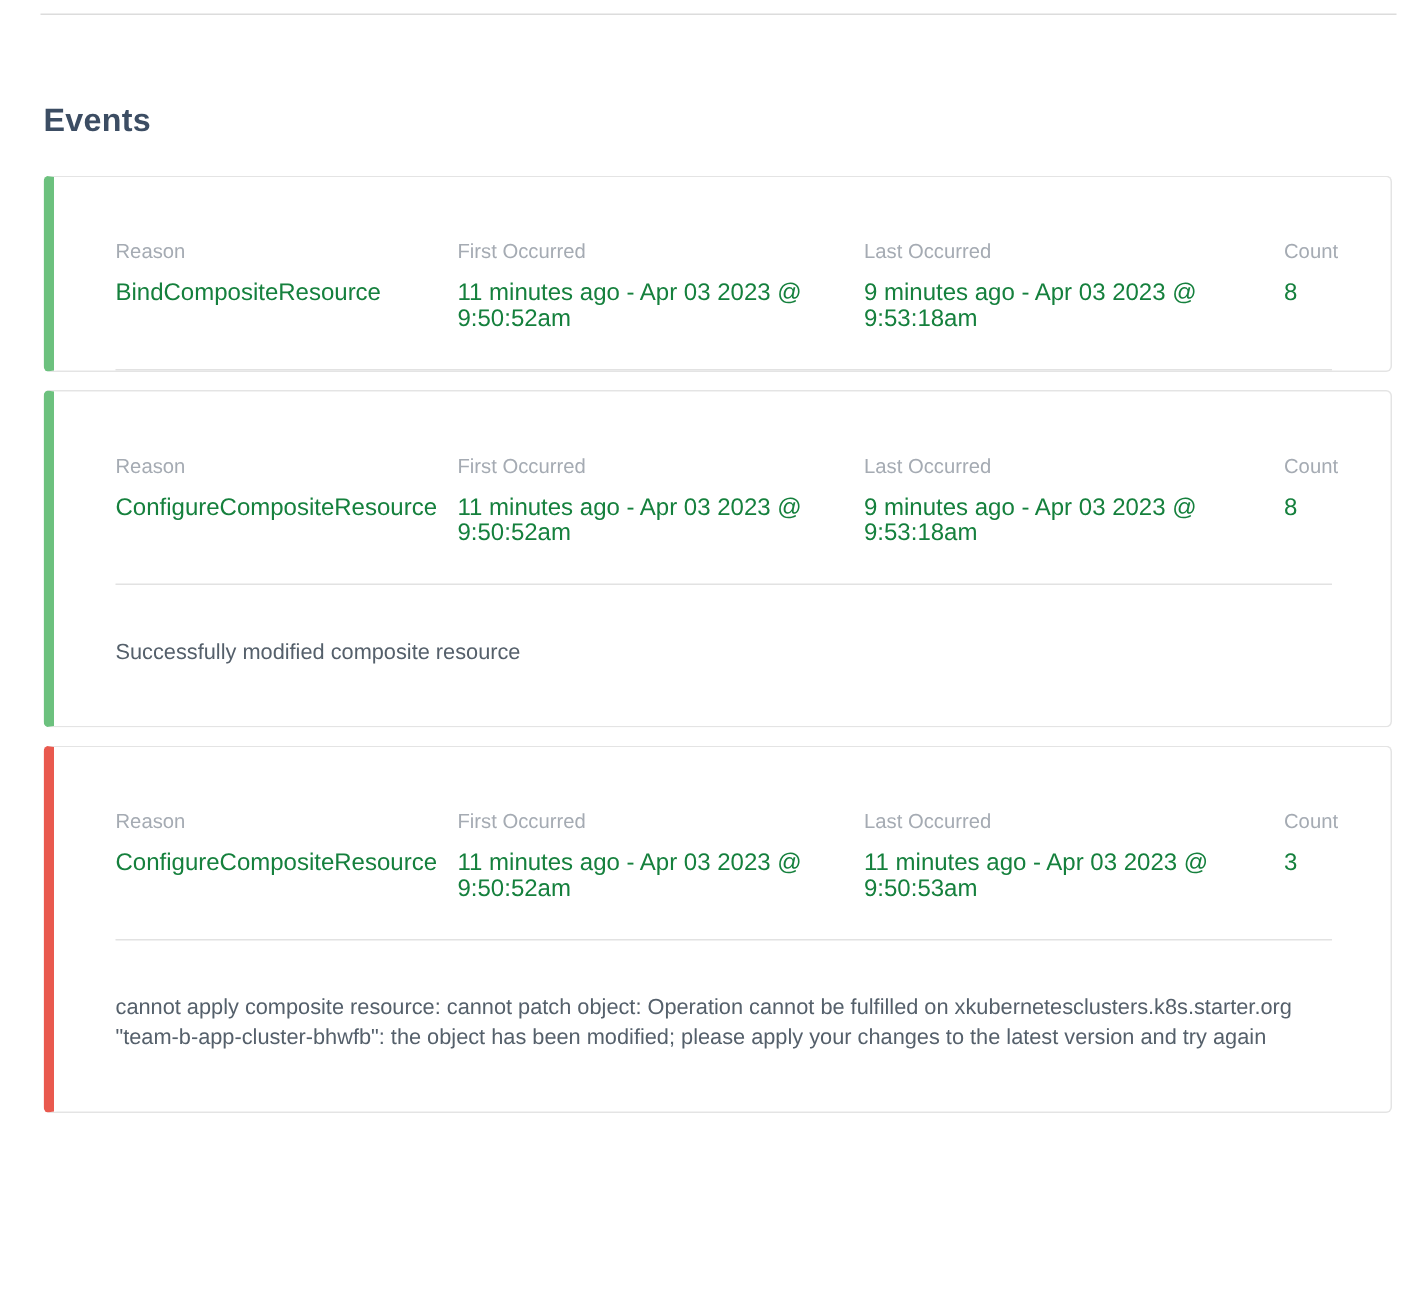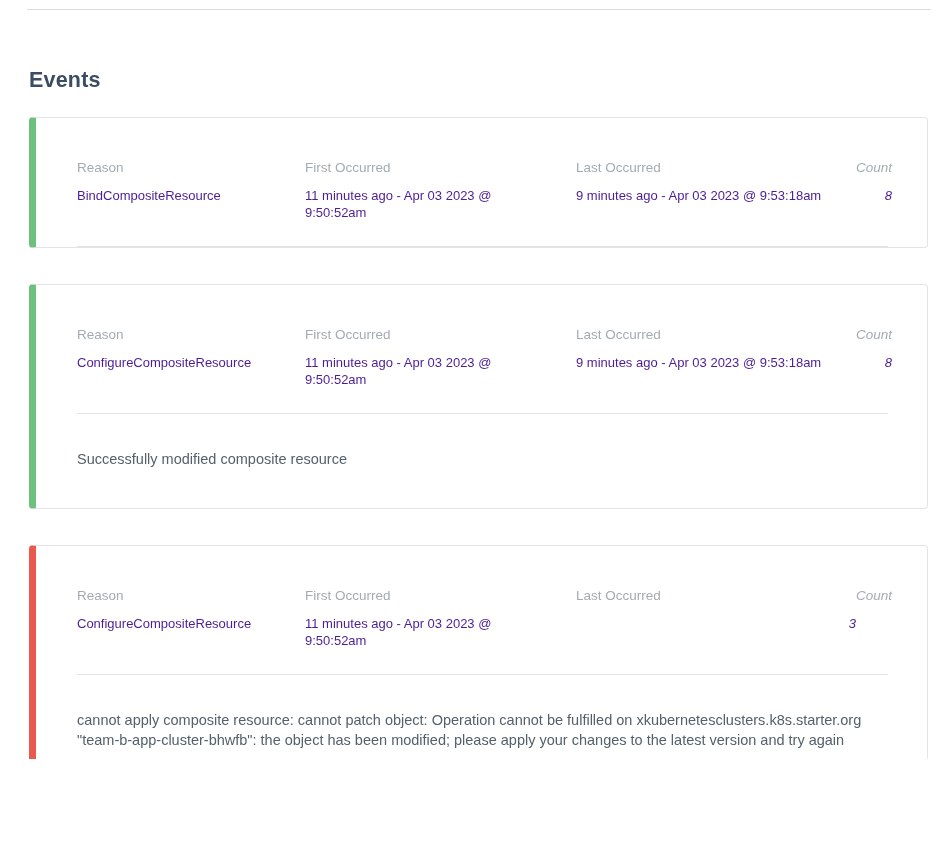--- a/index.html
+++ b/index.html
@@ -34,43 +34,43 @@
     position: absolute;
     left: 29px;
     top: 117px;
     width: 899px;
   }
   .card {
     border: 1px solid #e4e4e4;
     border-left-width: 7px;
     border-radius: 4px;
     background: #ffffff;
-    margin-bottom: 36px;
+    margin-bottom: 12px;
   }
   .status-success { border-left-color: #6cc17e; }
   .status-error   { border-left-color: #e9594e; }
 
   .card-table {
     display: grid;
     grid-template-columns: 228px 271px 280px 1fr;
     padding: 42px 39px 0 41px;
     row-gap: 13px;
   }
   .col-header {
     font-size: 13.5px;
     color: #a5abb3;
     font-weight: 400;
   }
   .cell-value {
-    font-size: 13px;
-    color: #4c1d95;
+    font-size: 16px;
+    color: #15803d;
     line-height: 16.5px;
     max-width: 250px;
   }
-  .col-count { text-align: right; max-width: none; font-style: italic; }
+  .col-count { text-align: left; max-width: none; }
 
   .inner-divider {
     margin: 25px 39px 0 41px;
     border-bottom: 1px solid #e2e2e2;
   }
   .card-message {
     padding: 35px 39px 39px 41px;
     font-size: 14.5px;
     color: #55606b;
     line-height: 20px;
@@ -115,20 +115,21 @@
     </div>
 
     <div class="card status-error">
       <div class="card-table">
         <div class="col-header">Reason</div>
         <div class="col-header">First Occurred</div>
         <div class="col-header">Last Occurred</div>
         <div class="col-header col-count">Count</div>
         <div class="cell-value">ConfigureCompositeResource</div>
         <div class="cell-value">11 minutes ago - Apr 03 2023 @ 9:50:52am</div>
+        <div class="cell-value">11 minutes ago - Apr 03 2023 @ 9:50:53am</div>
         <div class="cell-value col-count">3</div>
       </div>
       <div class="inner-divider"></div>
       <div class="card-message">cannot apply composite resource: cannot patch object: Operation cannot be fulfilled on xkubernetesclusters.k8s.starter.org "team-b-app-cluster-bhwfb": the object has been modified; please apply your changes to the latest version and try again</div>
     </div>
 
   </div>
 </div>
 
 </body></html>

